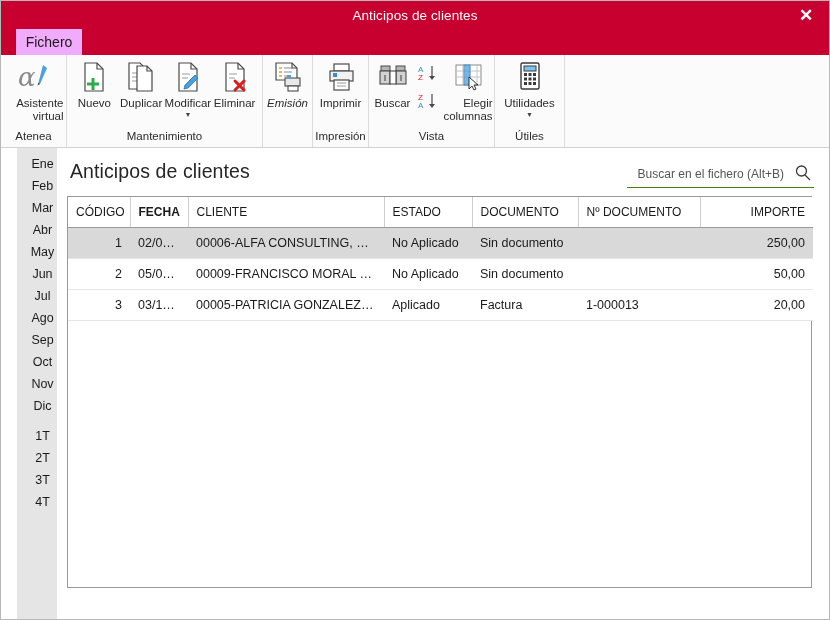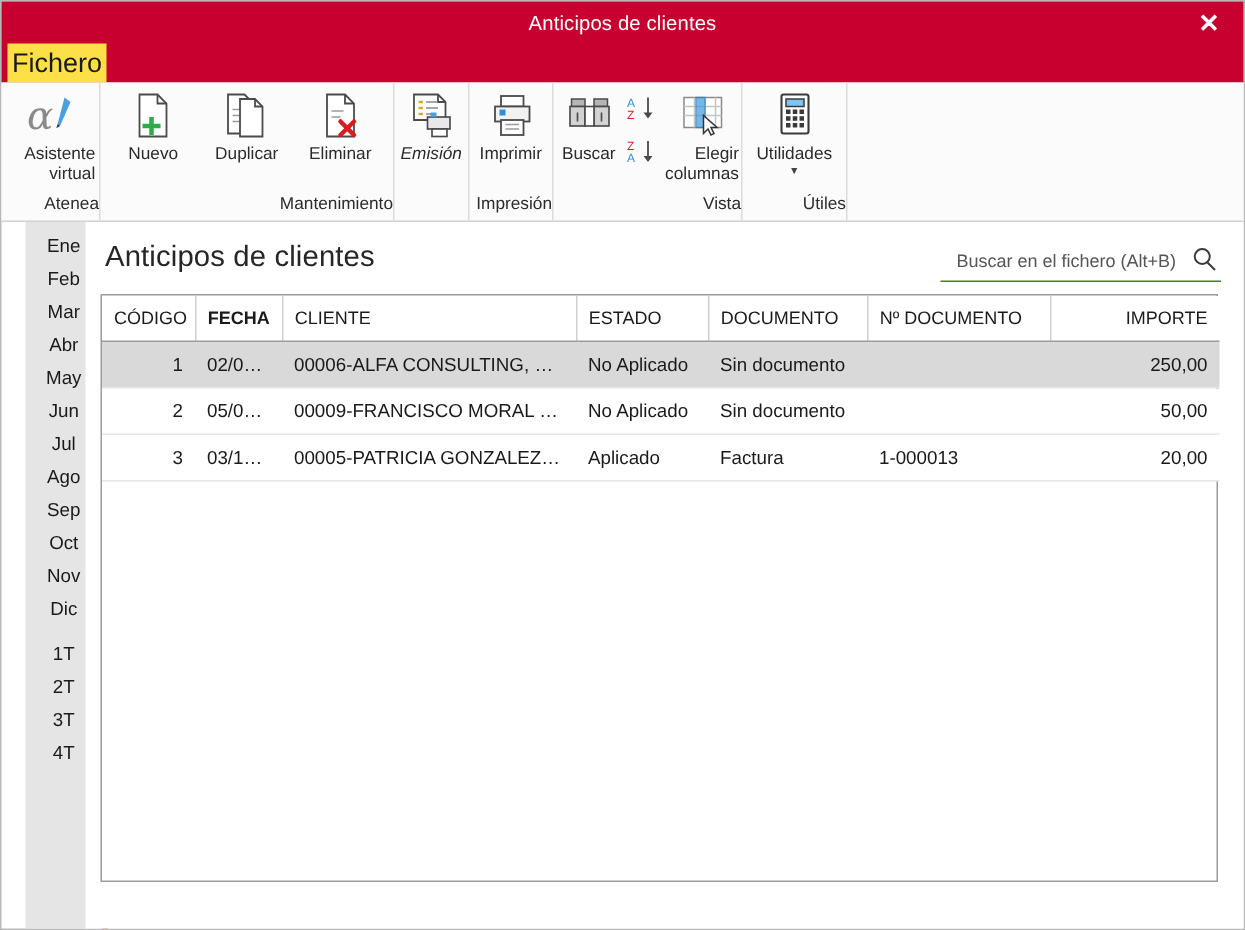--- a/index.html
+++ b/index.html
@@ -48,24 +48,24 @@
     width: 30px; height: 26px;
     color: #ffffff;
     font-size: 17px;
     font-weight: bold;
     line-height: 26px;
     text-align: center;
     cursor: pointer;
   }
   .tab-fichero {
     position: absolute;
-    left: 4px; top: 28px;
+    left: 15px; top: 28px;
     width: 66px; height: 26px;
-    background: #fde047;
-    font-size: 18px;
+    background: #f0abfc;
+    font-size: 14px;
     color: #1a1a1a;
     line-height: 26px;
     text-align: center;
     cursor: pointer;
   }
 
   
   .ribbon {
     position: absolute;
     left: 0; top: 54px;
@@ -92,21 +92,21 @@
   .rgroup-items {
     display: flex;
     flex-direction: row;
     align-items: flex-start;
     height: 72px;
     padding-top: 2px;
   }
   .rgroup-title {
     height: 18px;
     line-height: 15px;
-    text-align: right;
+    text-align: center;
     font-size: 11.5px;
     color: #2b2b2b;
   }
   .rbtn {
     display: flex;
     flex-direction: column;
     align-items: center;
     justify-content: flex-start;
     cursor: pointer;
     padding: 2px 2px 0 2px;
@@ -346,20 +346,35 @@
                   <line x1="6" y1="16" x2="16" y2="16"></line>
                   <line x1="6" y1="20" x2="16" y2="20"></line>
                 </g>
                 <path d="M11 5 h10 l5 5 v20 h-15 z" fill="#fff" stroke="#4a4a4a" stroke-width="1.2"></path>
                 <path d="M21 5 v5 h5" fill="none" stroke="#4a4a4a" stroke-width="1.2"></path>
               </svg>
             </span>
             <span class="lbl">Duplicar</span>
           </div>
 
+          <div class="rbtn">
+            <span class="ico">
+              <svg width="30" height="32" viewBox="0 0 30 32">
+                <path d="M6 2 h12 l6 6 v22 h-18 z" fill="#fff" stroke="#4a4a4a" stroke-width="1.2"></path>
+                <path d="M18 2 v6 h6" fill="none" stroke="#4a4a4a" stroke-width="1.2"></path>
+                <g stroke="#9a9a9a" stroke-width="1">
+                  <line x1="9" y1="13" x2="17" y2="13"></line>
+                  <line x1="9" y1="17" x2="15" y2="17"></line>
+                </g>
+                <path d="M22 14 L25 17 L15 27 L11 28 L12 24 Z" fill="#4a9fe0" stroke="#2f7fbd" stroke-width="0.9"></path>
+              </svg>
+            </span>
+            <span class="lbl">Modificar</span>
+            <span class="caret">▼</span>
+          </div>
 
           <div class="rbtn">
             <span class="ico">
               <svg width="30" height="32" viewBox="0 0 30 32">
                 <path d="M6 2 h12 l6 6 v22 h-18 z" fill="#fff" stroke="#4a4a4a" stroke-width="1.2"></path>
                 <path d="M18 2 v6 h6" fill="none" stroke="#4a4a4a" stroke-width="1.2"></path>
                 <g stroke="#9a9a9a" stroke-width="1">
                   <line x1="9" y1="13" x2="17" y2="13"></line>
                   <line x1="9" y1="17" x2="15" y2="17"></line>
                 </g>

